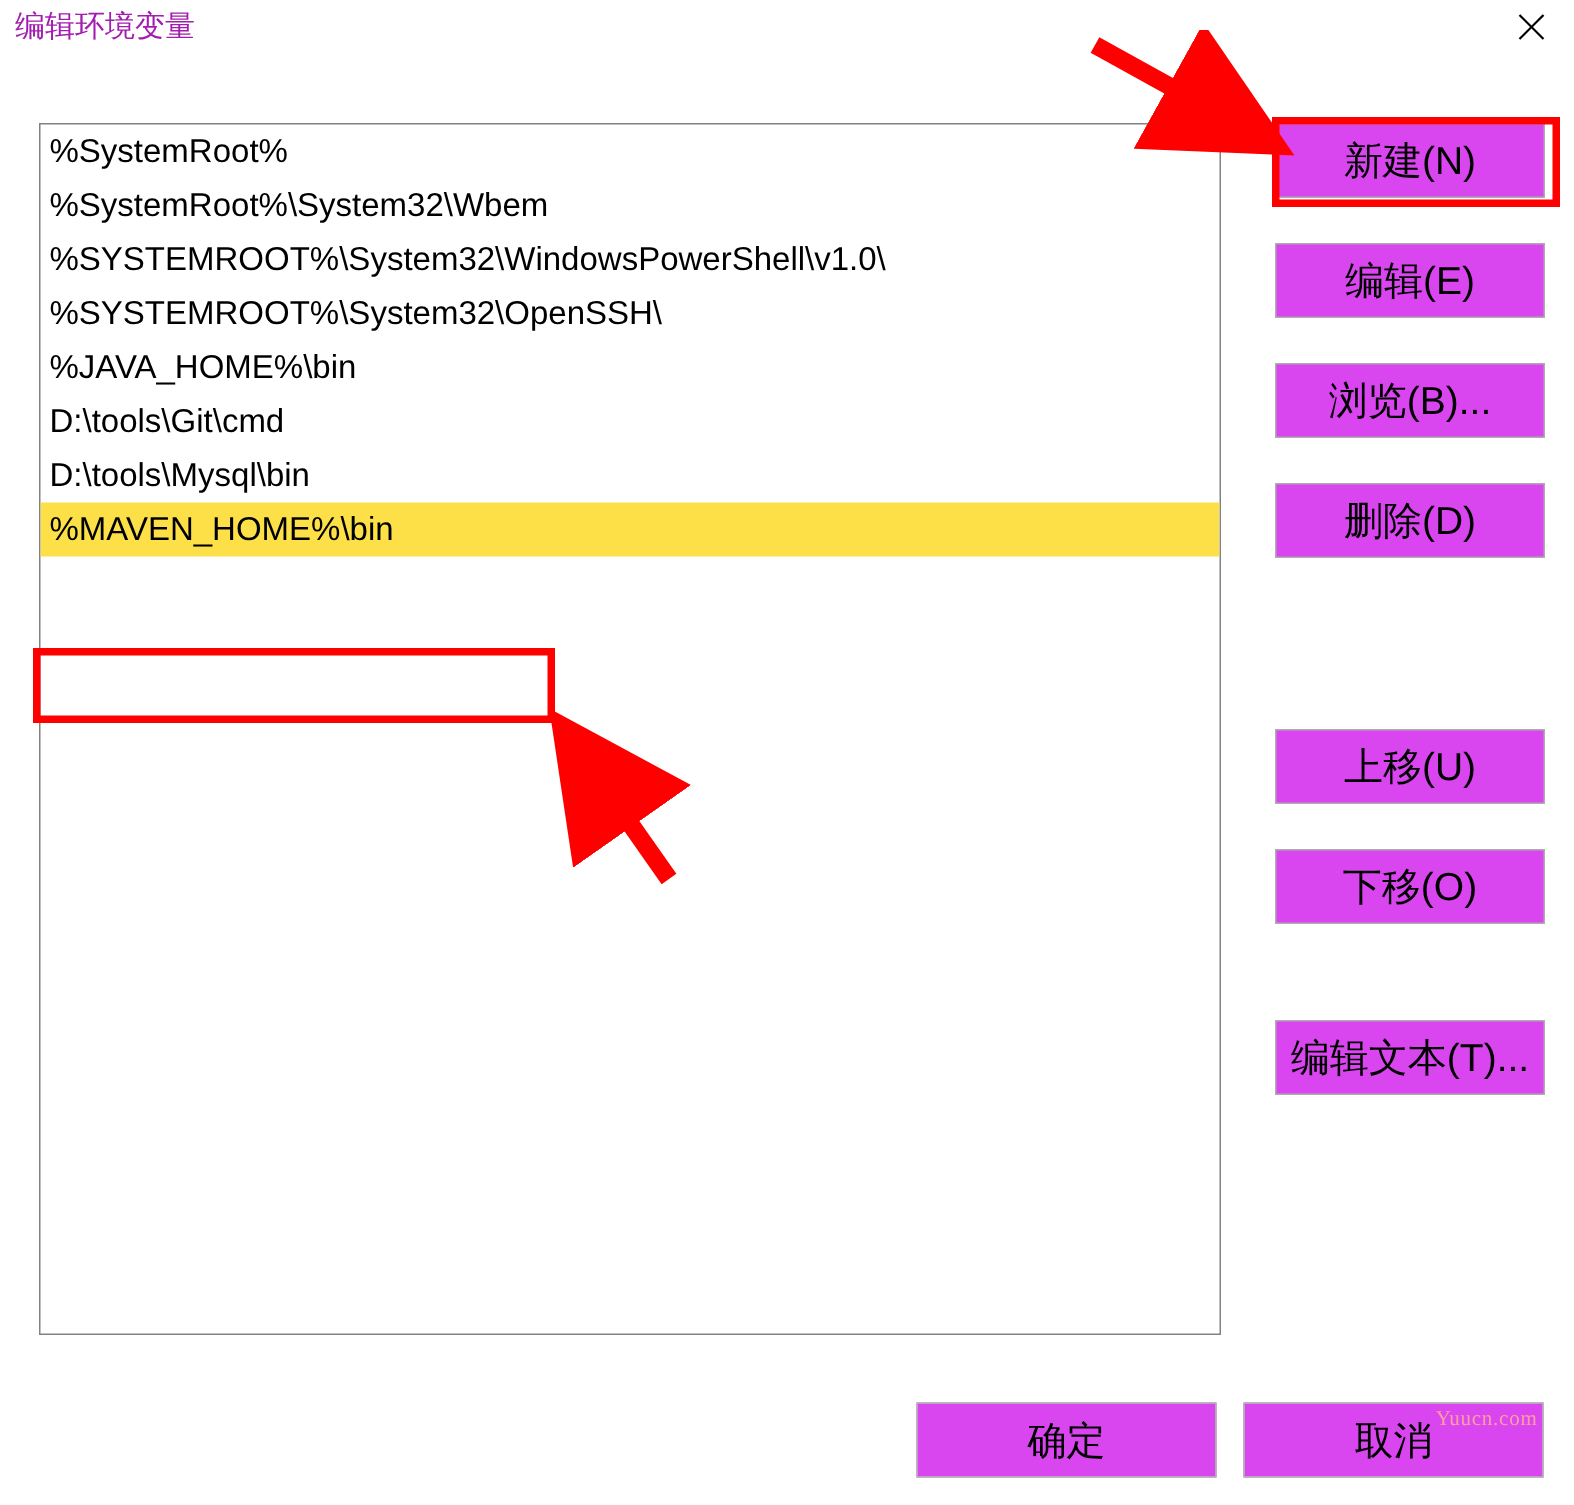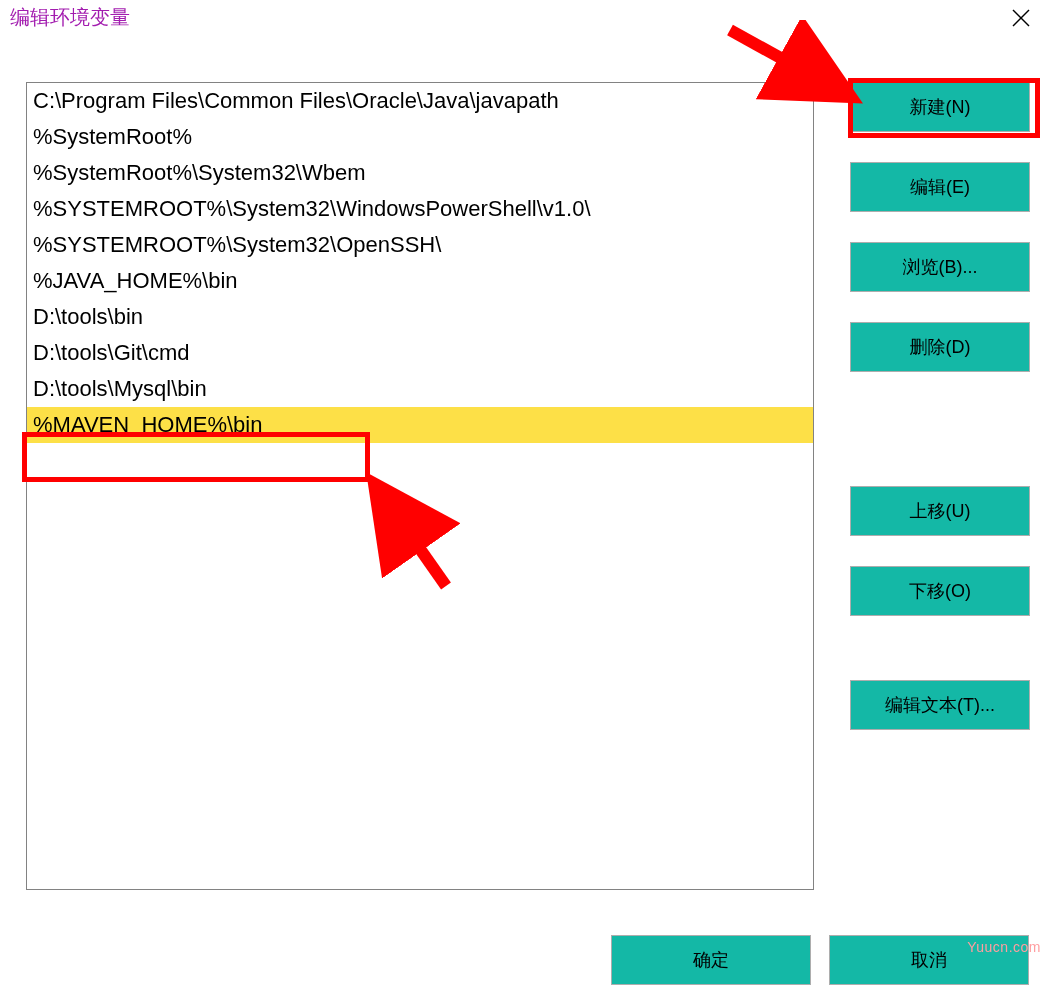--- a/index.html
+++ b/index.html
@@ -64,23 +64,23 @@
     .list-row.selected {
       background: #fde047;
     }
     .side-buttons {
       display: flex;
       flex-direction: column;
       width: 180px;
     }
     .win-btn {
       height: 50px;
-      background: #14b8a6;
+      background: #d946ef;
       border: 1px solid #adadad;
-      font-size: 18px;
+      font-size: 26px;
       color: #000;
       cursor: pointer;
       display: flex;
       align-items: center;
       justify-content: center;
       font-family: inherit;
       padding: 0;
     }
     .bottom-buttons {
       position: absolute;
@@ -114,50 +114,48 @@
       top: 432px;
       left: 22px;
       width: 348px;
       height: 50px;
     }
     .arrow {
       position: absolute;
     }
     .watermark {
       position: absolute;
-      right: 8px;
+      right: 24px;
       bottom: 48px;
       font-size: 14px;
       color: #ff9ea0;
-      font-family: Liberation Sans, sans-serif;
+      font-family: Liberation Serif, serif;
       letter-spacing: 0.5px;
     }
   </style>
 </head>
 <body>
 
 <div class="title-bar">
   <span class="title-bar-text">编辑环境变量</span>
   <div class="close-btn">
     <svg viewBox="0 0 18 18">
       <line x1="1" y1="1" x2="17" y2="17" stroke="#000" stroke-width="1.5"></line>
       <line x1="17" y1="1" x2="1" y2="17" stroke="#000" stroke-width="1.5"></line>
     </svg>
   </div>
 </div>
 
 <div class="content-area">
   <div class="list-box" id="path-list">
-      <div class="list-row">C:\Program Files\Common Files\Oracle\Java\javapath</div>
       <div class="list-row">%SystemRoot%</div>
       <div class="list-row">%SystemRoot%\System32\Wbem</div>
       <div class="list-row">%SYSTEMROOT%\System32\WindowsPowerShell\v1.0\</div>
       <div class="list-row">%SYSTEMROOT%\System32\OpenSSH\</div>
       <div class="list-row">%JAVA_HOME%\bin</div>
-      <div class="list-row">D:\tools\bin</div>
       <div class="list-row">D:\tools\Git\cmd</div>
       <div class="list-row">D:\tools\Mysql\bin</div>
       <div class="list-row selected">%MAVEN_HOME%\bin</div>
     </div>
   <div class="side-buttons">
     <button class="win-btn">新建(N)</button>
     <div style="height:30px"></div>
     <button class="win-btn">编辑(E)</button>
     <div style="height:30px"></div>
     <button class="win-btn">浏览(B)...</button>

